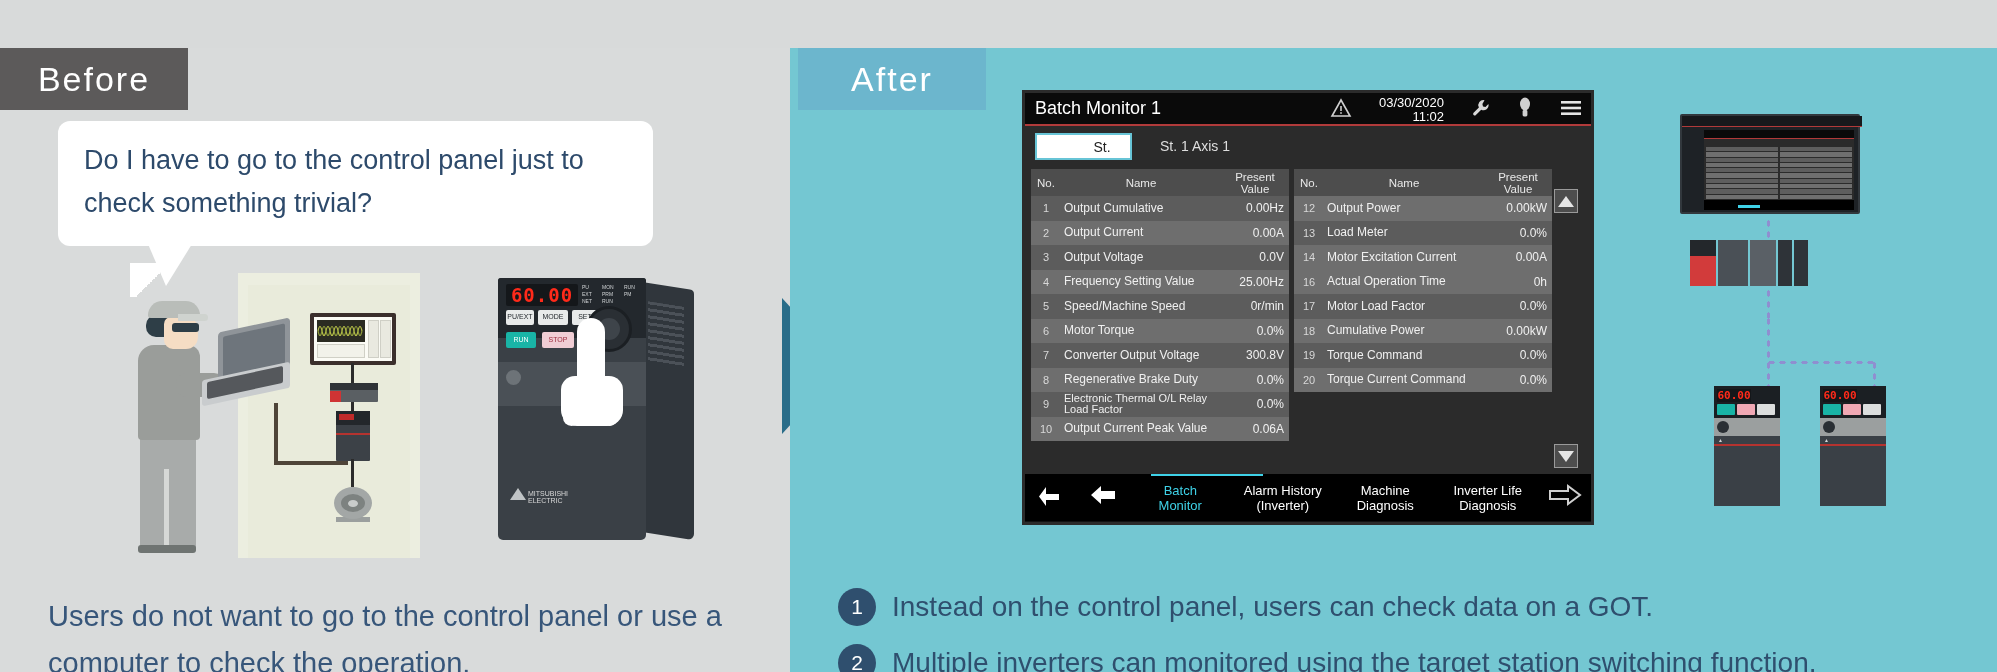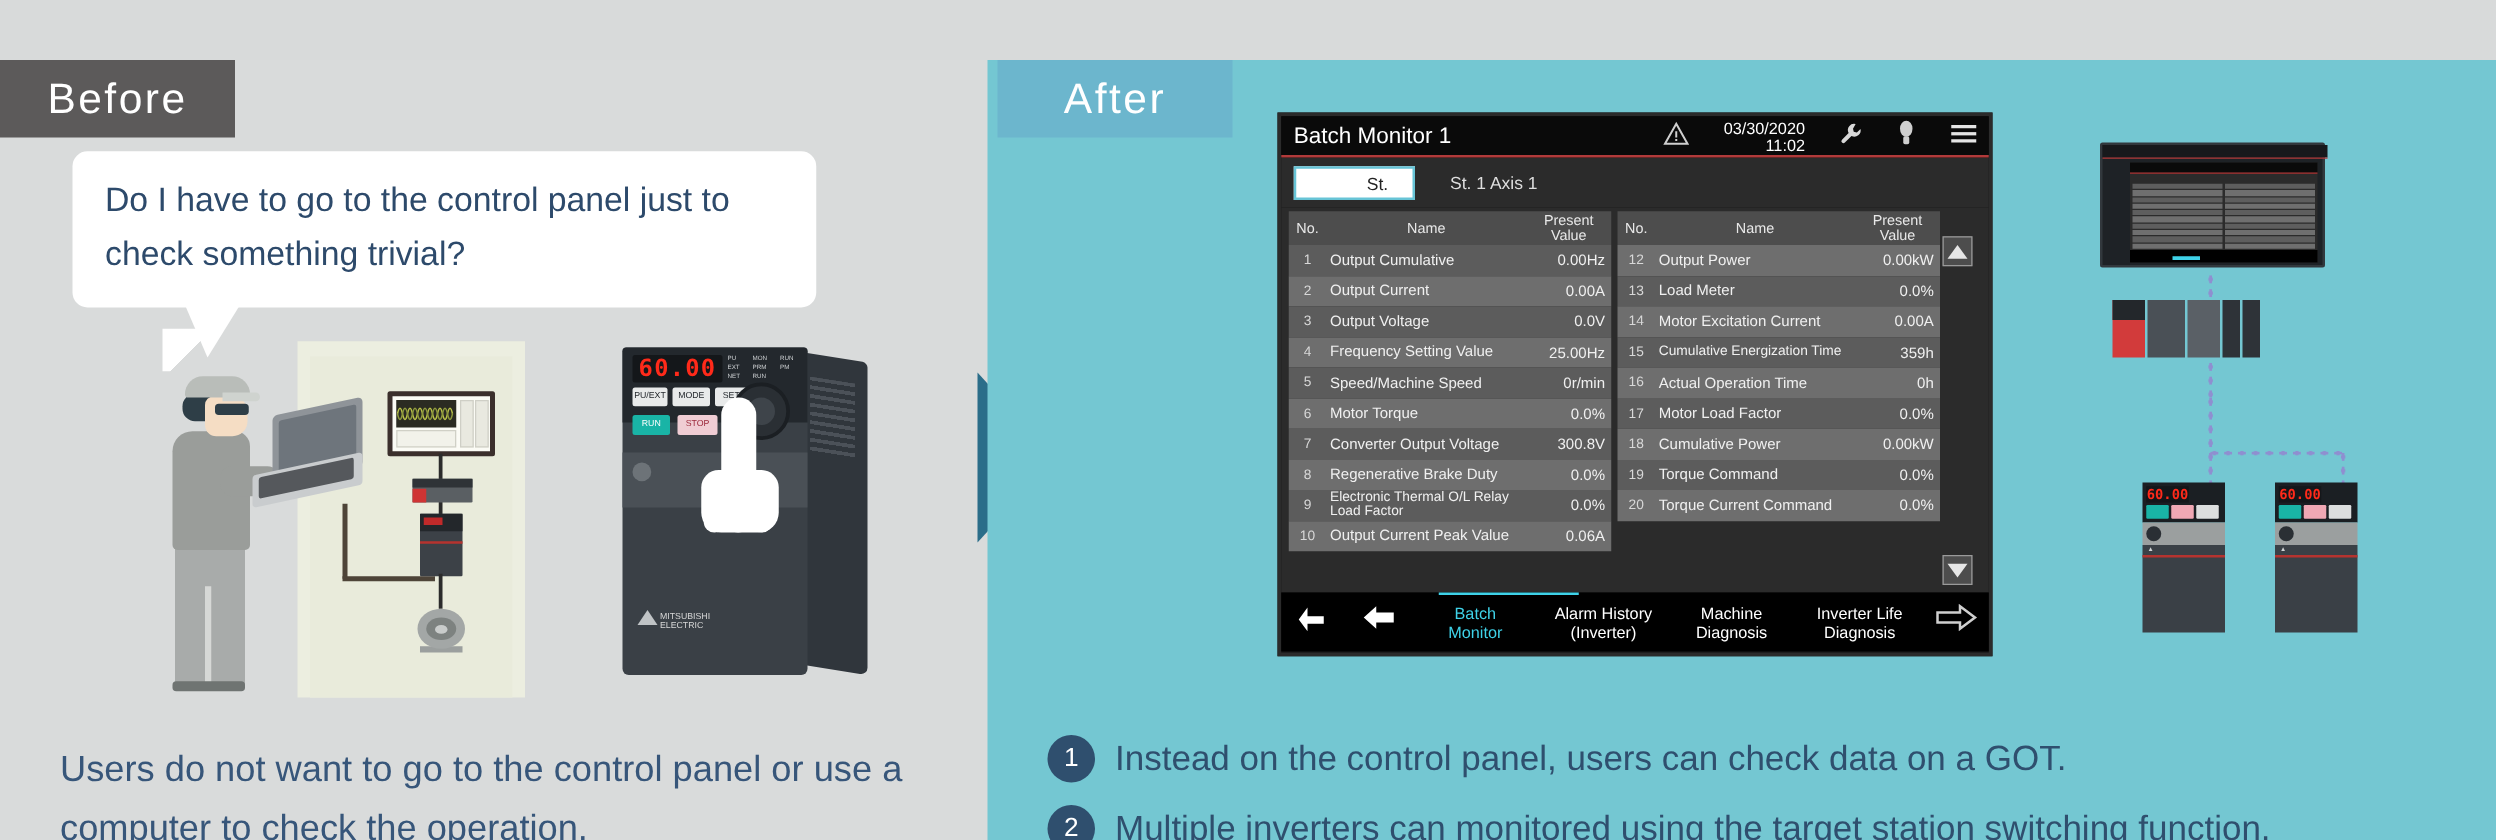--- a/index.html
+++ b/index.html
@@ -470,25 +470,20 @@
             <div class="tr odd">
               <div class="td-no">13</div>
               <div class="td-name">Load Meter</div>
               <div class="td-val">0.0%</div>
             </div>
             <div class="tr even">
               <div class="td-no">14</div>
               <div class="td-name">Motor Excitation Current</div>
               <div class="td-val">0.00A</div>
             </div>
-            <div class="tr odd">
-              <div class="td-no">15</div>
-              <div class="td-name" style="font-size: 11px;">Cumulative Energization Time</div>
-              <div class="td-val">359h</div>
-            </div>
             <div class="tr even">
               <div class="td-no">16</div>
               <div class="td-name">Actual Operation Time</div>
               <div class="td-val">0h</div>
             </div>
             <div class="tr odd">
               <div class="td-no">17</div>
               <div class="td-name">Motor Load Factor</div>
               <div class="td-val">0.0%</div>
             </div>

